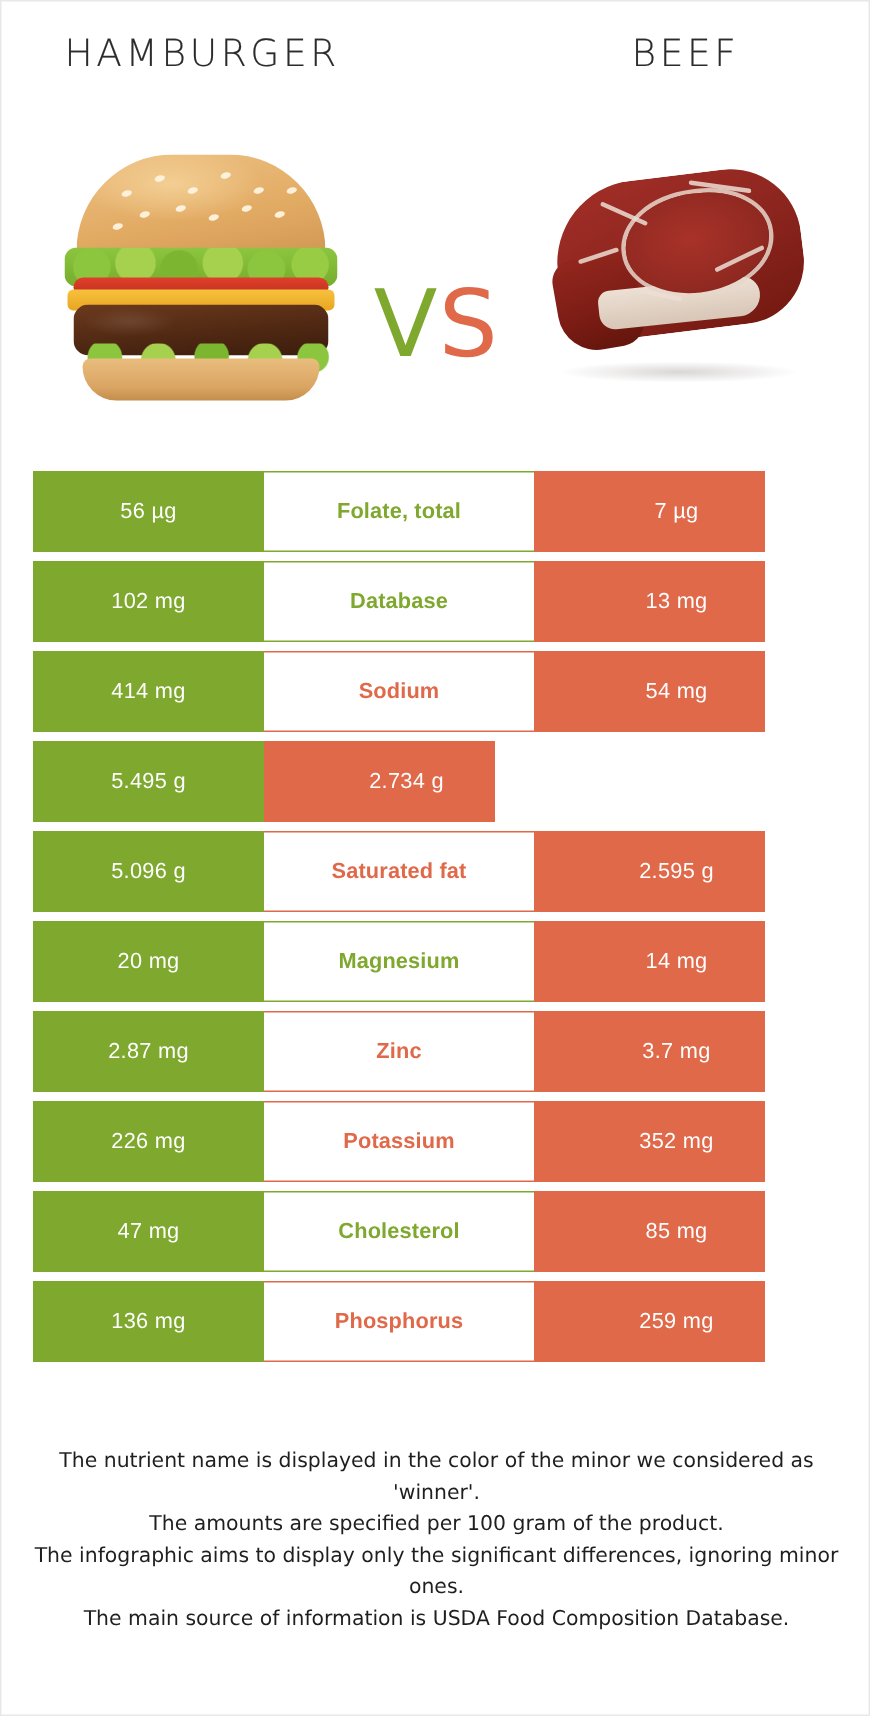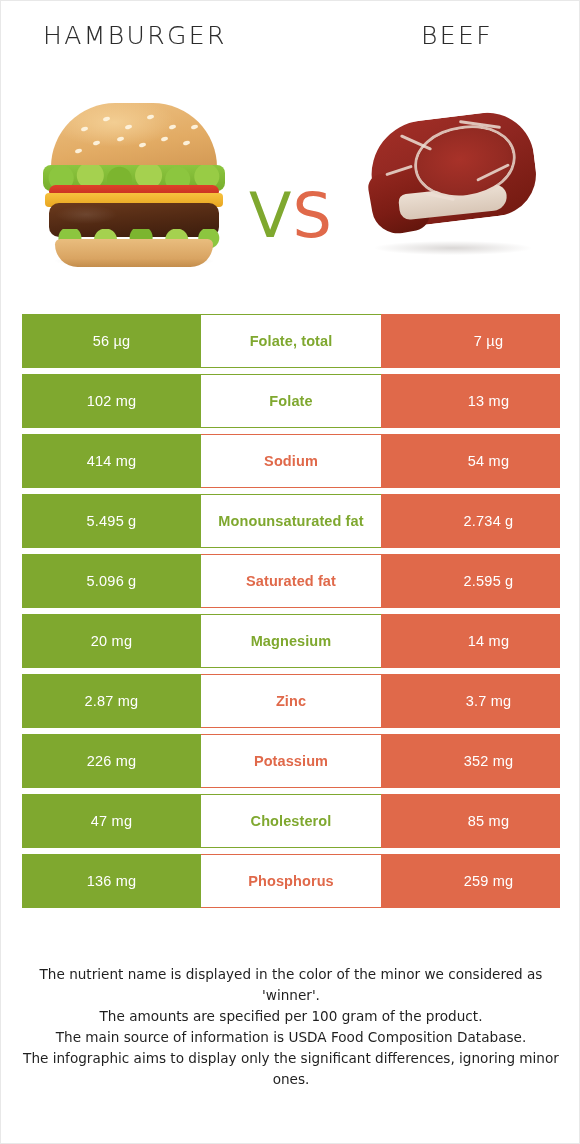--- a/index.html
+++ b/index.html
@@ -248,21 +248,21 @@
     width: 538px;
   }
   .row {
     position: relative;
     display: flex;
     align-items: stretch;
     height: 54px;
     margin-bottom: 6px;
   }
   .cell-left, .cell-right {
-    width: 179px;
+    width: 154px;
     display: flex;
     align-items: center;
     justify-content: center;
     color: #ffffff;
     font-size: 14.5px;
     font-weight: 400;
     letter-spacing: .2px;
   }
   .cell-left  { background: #7FA82F; }
   .cell-right { background: #E0694A; padding-left: 36px; }
@@ -353,31 +353,30 @@
   </div>
 
   <div class="table" id="comparison-table">
       <div class="row">
         <div class="cell-left">56 µg</div>
         <div class="cell-mid win-green">Folate, total</div>
         <div class="cell-right">7 µg</div>
       </div>
       <div class="row">
         <div class="cell-left">102 mg</div>
-        <div class="cell-mid win-green">Folate</div>
+        <div class="cell-mid win-green">Database</div>
         <div class="cell-right">13 mg</div>
       </div>
       <div class="row">
         <div class="cell-left">414 mg</div>
         <div class="cell-mid win-orange">Sodium</div>
         <div class="cell-right">54 mg</div>
       </div>
       <div class="row">
         <div class="cell-left">5.495 g</div>
-        <div class="cell-mid win-green">Monounsaturated fat</div>
         <div class="cell-right">2.734 g</div>
       </div>
       <div class="row">
         <div class="cell-left">5.096 g</div>
         <div class="cell-mid win-orange">Saturated fat</div>
         <div class="cell-right">2.595 g</div>
       </div>
       <div class="row">
         <div class="cell-left">20 mg</div>
         <div class="cell-mid win-green">Magnesium</div>
@@ -401,17 +400,17 @@
       <div class="row">
         <div class="cell-left">136 mg</div>
         <div class="cell-mid win-orange">Phosphorus</div>
         <div class="cell-right">259 mg</div>
       </div>
     </div>
 
   <div class="footer">
     <p>The nutrient name is displayed in the color of the minor we considered as 'winner'.</p>
     <p>The amounts are specified per 100 gram of the product.</p>
+    <p>The infographic aims to display only the significant differences, ignoring minor ones.</p>
     <p>The main source of information is USDA Food Composition Database.</p>
-    <p>The infographic aims to display only the significant differences, ignoring minor ones.</p>
   </div>
 
 </div>
 
 </body></html>

